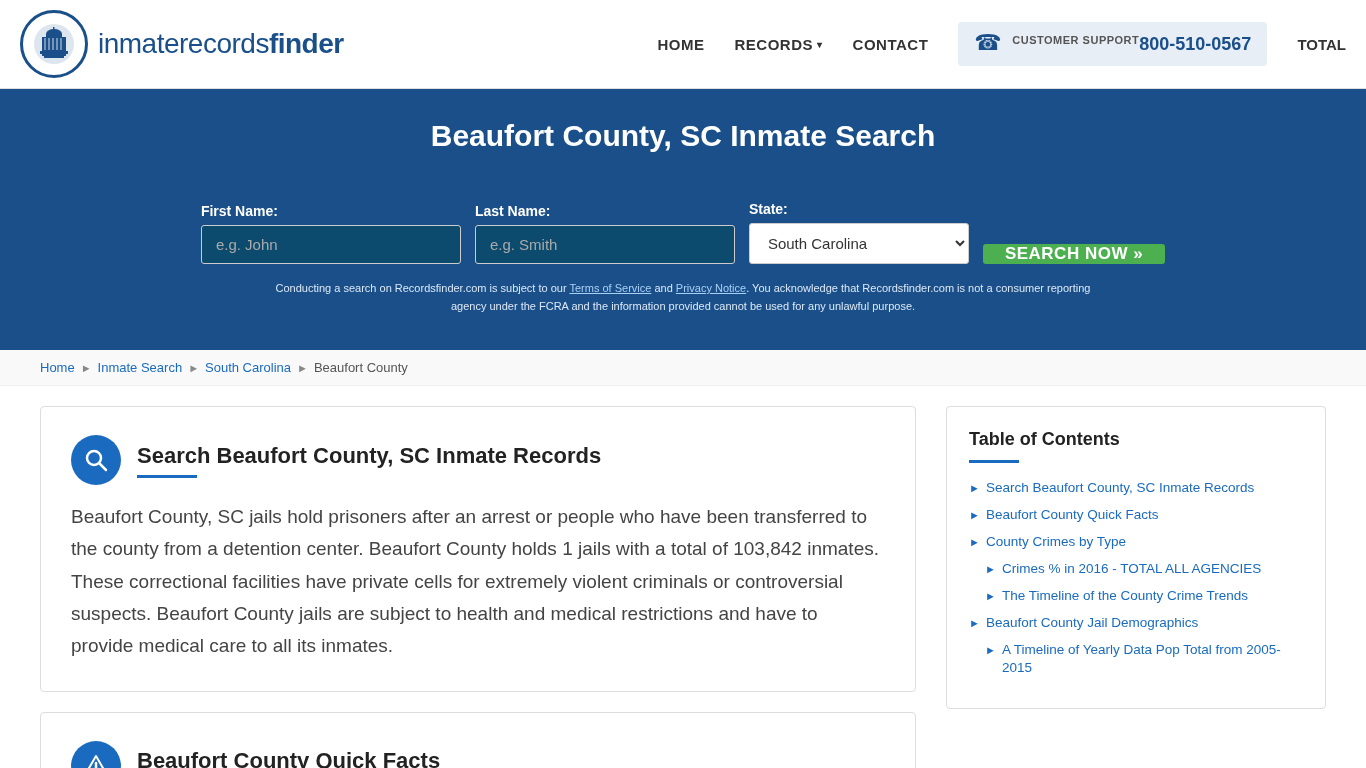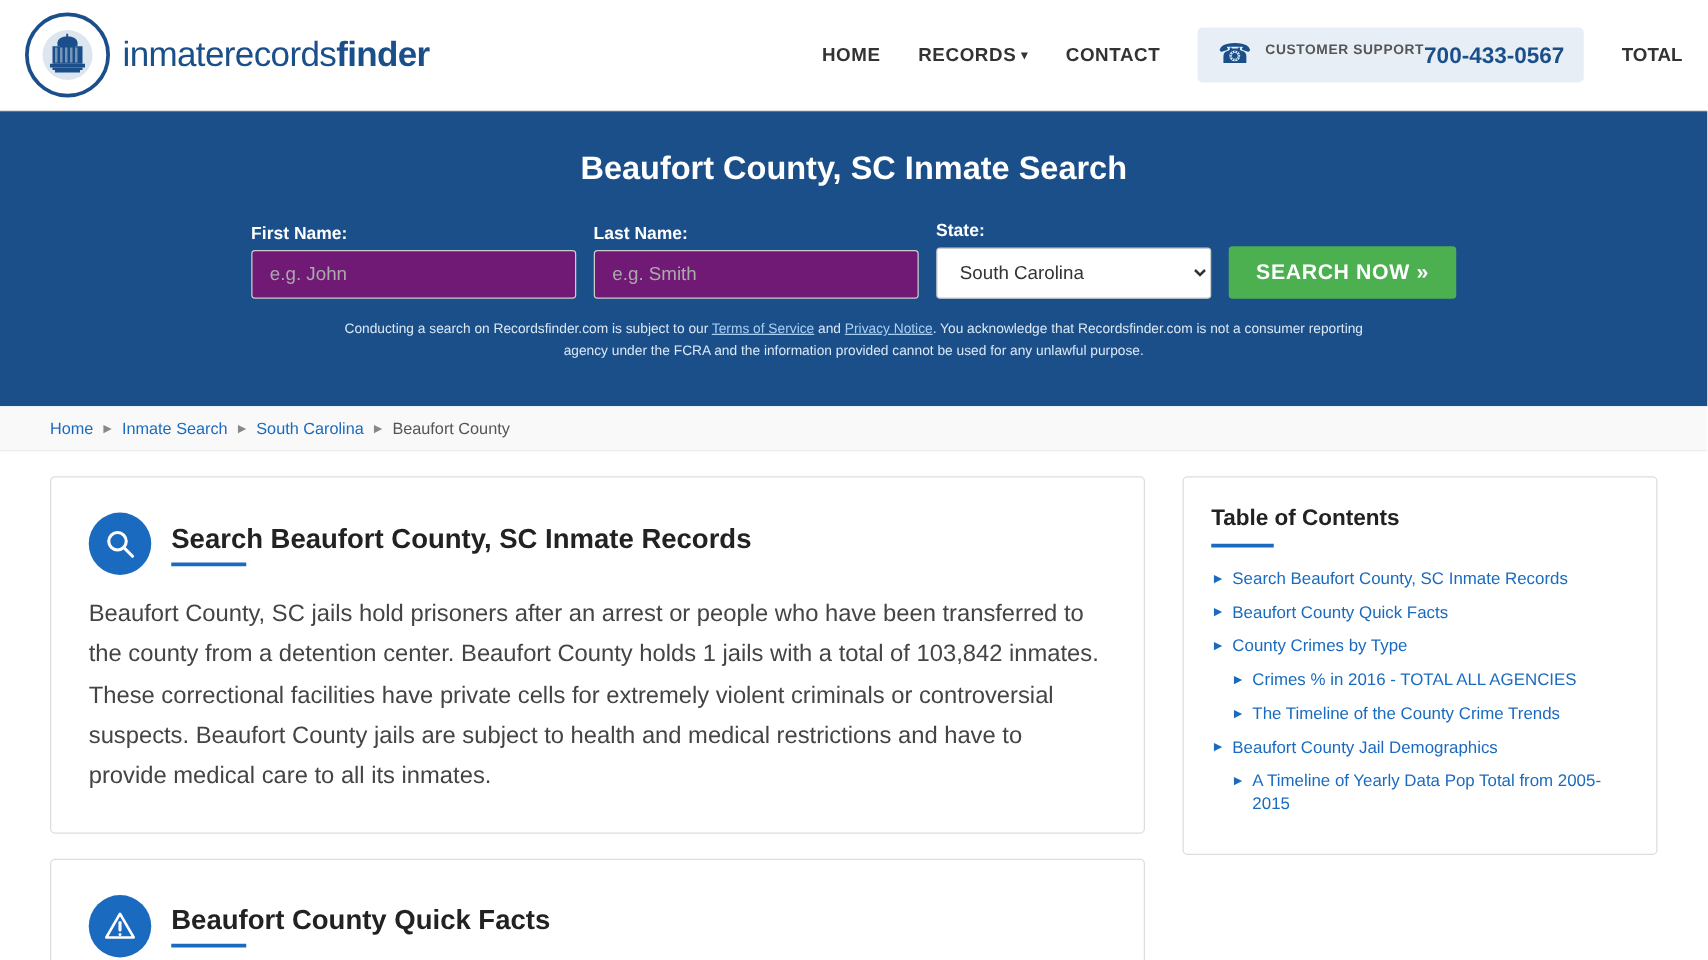--- a/index.html
+++ b/index.html
@@ -101,23 +101,23 @@
     }
 
     
     .hero {
       background: #1a4f8a;
       padding: 30px 40px 35px;
       color: #fff;
       text-align: center;
     }
     .hero-title {
-      font-size: 26px;
-      font-weight: 700;
-      margin-bottom: 6px;
+      font-size: 30px;
+      font-weight: 700;
+      margin-bottom: 28px;
       color: #fff;
     }
     .search-form {
       display: flex;
       align-items: flex-end;
       justify-content: center;
       gap: 14px;
       margin-bottom: 16px;
     }
     .form-group {
@@ -126,21 +126,21 @@
       align-items: flex-start;
       gap: 6px;
       margin-top: 20px;
     }
     .form-label {
       font-size: 14px;
       color: #fff;
       font-weight: 600;
     }
     .form-input {
-      background: #701a75;
+      background: #0c4a6e;
       border: 1px solid #ccc;
       border-radius: 3px;
       padding: 10px 14px;
       font-size: 15px;
       color: #999;
       width: 260px;
     }
     .form-input::placeholder { color: #aaa; }
     .form-select {
       background: #fff;
@@ -150,21 +150,21 @@
       font-size: 15px;
       color: #333;
       width: 220px;
       appearance: auto;
     }
     .search-btn {
       background: #4caf50;
       color: #fff;
       border: none;
       border-radius: 3px;
-      padding: 11px 22px;
+      padding: 0 22px;
       font-size: 17px;
       font-weight: 700;
       cursor: pointer;
       letter-spacing: 0.5px;
       white-space: nowrap;
     }
     .hero-disclaimer {
       font-size: 11px;
       color: #dce8f5;
       line-height: 1.6;
@@ -339,21 +339,21 @@
     <a class="nav-link" href="#">HOME</a>
     <a class="nav-link nav-records" href="#">
       <span>RECORDS</span>
       <span class="chevron-down">▾</span>
     </a>
     <a class="nav-link" href="#">CONTACT</a>
     <div class="customer-support-box">
       <span class="support-icon">☎</span>
       <div class="support-text">
         <span class="support-label">CUSTOMER SUPPORT</span>
-        <span class="support-number">700-433-0567</span>
+        <span class="support-number">800-510-0567</span>
       </div>
     </div>
     <a class="login-link" href="#">TOTAL</a>
   </nav>
 </header>
 
 <section class="hero">
   <h1 class="hero-title">Beaufort County, SC Inmate Search</h1>
   <div class="search-form">
     <div class="form-group">

